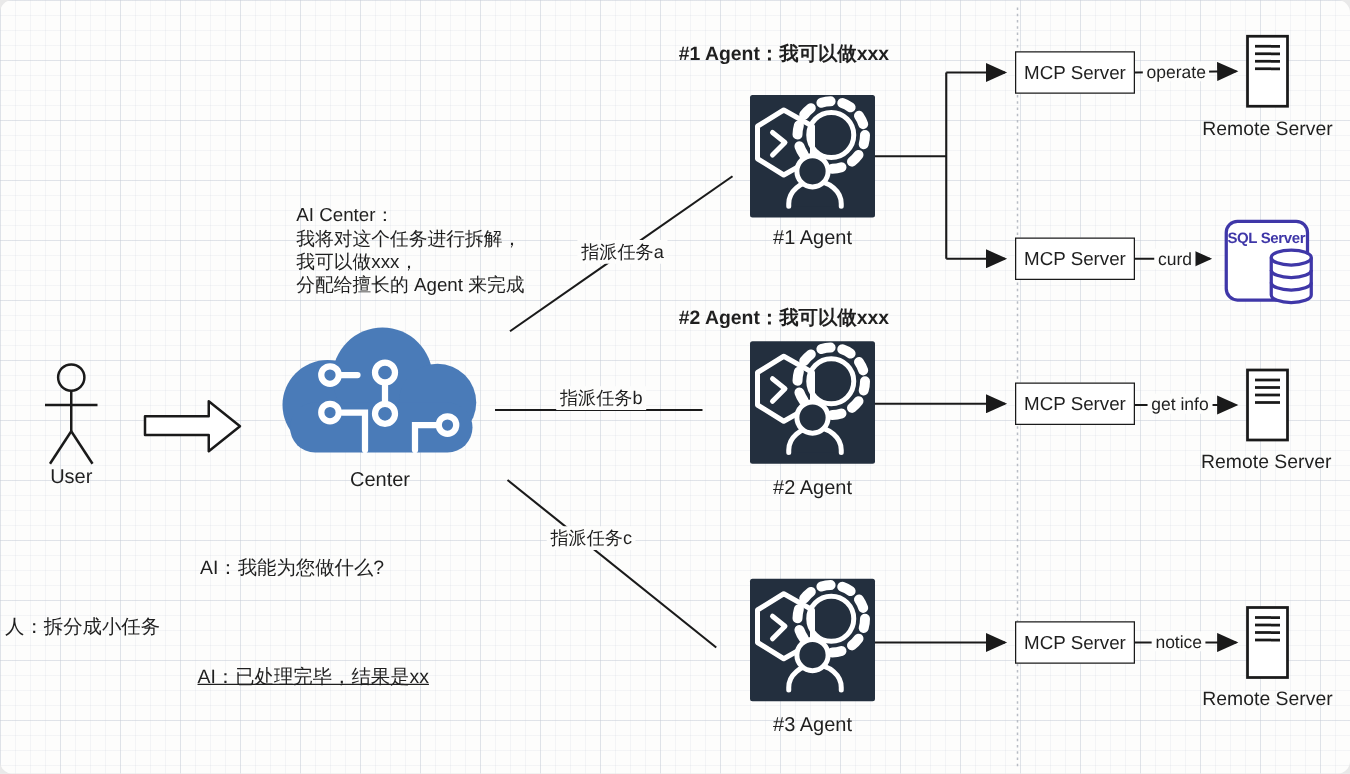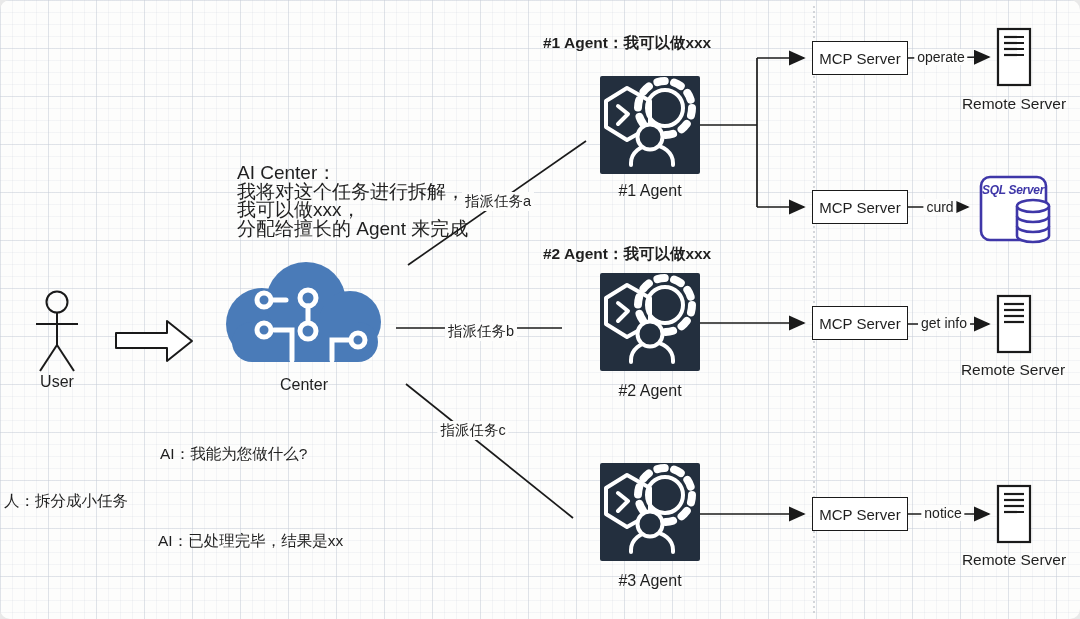--- a/index.html
+++ b/index.html
@@ -12,31 +12,31 @@
       linear-gradient(rgba(200,206,216,.45) 1px, transparent 1px),
       linear-gradient(90deg, rgba(200,206,216,.45) 1px, transparent 1px),
       linear-gradient(rgba(200,206,216,.18) 1px, transparent 1px),
       linear-gradient(90deg, rgba(200,206,216,.18) 1px, transparent 1px);
     background-size:48px 48px,48px 48px,12px 12px,12px 12px;
   }
   .stage svg{position:absolute;left:0;top:0;}
   .abs{position:absolute;}
   .cap{font-size:15.5px;font-weight:700;white-space:nowrap;}
   .plain{font-size:15.5px;white-space:nowrap;}
-  .mono{font-size:19px;line-height:18.6px;white-space:nowrap;}
+  .mono{font-size:15px;line-height:18.6px;white-space:nowrap;}
   .node-label{font-size:16px;white-space:nowrap;transform:translateX(-50%);}
   .ctr{transform:translateX(-50%);}
   .edge-label{font-size:14px;background:#fdfdfc;padding:0 3px;white-space:nowrap;transform:translateX(-50%);}
   .task-label{font-size:14.5px;background:#fdfdfc;padding:0 3px;white-space:nowrap;transform:translateX(-50%);}
   .mcp-box{
     width:96px;height:34px;background:#fff;border:1.6px solid #1a1a1a;
     display:flex;align-items:center;justify-content:center;
     font-size:15px;box-sizing:border-box;white-space:nowrap;
   }
-  .sql-text{font-size:12px;font-weight:700;letter-spacing:-.3px;white-space:nowrap;transform:translateX(-50%);font-style:italic;}
+  .sql-text{font-size:12px;font-weight:700;letter-spacing:-.3px;white-space:nowrap;transform:translateX(-50%);}
 </style>
 </head>
 <body>
 
 <div class="stage">
 
   <svg width="1080" height="619" viewBox="0 0 1080 619">
     <defs>
       <marker id="arr" markerWidth="11" markerHeight="9" refX="9" refY="4.5" orient="auto">
         <path d="M0,0 L10,4.5 L0,9 z" fill="#1a1a1a"></path>
@@ -179,32 +179,32 @@
   <div class="abs cap" style="left:543px;top:244px;">#2 Agent：我可以做xxx</div>
 
   <div class="abs mono" style="left:237px;top:164px;">
     <div>AI Center：</div>
     <div>我将对这个任务进行拆解，</div>
     <div>我可以做xxx，</div>
     <div>分配给擅长的 Agent 来完成</div>
   </div>
 
   <div class="abs task-label" style="left:498px;top:192px;">指派任务a</div>
-  <div class="abs task-label" style="left:481px;top:322px;">指派任务b</div>
+  <div class="abs task-label" style="left:481px;top:309px;">指派任务b</div>
   <div class="abs task-label" style="left:473px;top:421px;">指派任务c</div>
 
   <div class="abs node-label" style="left:57px;top:373px;">User</div>
   <div class="abs node-label" style="left:304px;top:376px;">Center</div>
   <div class="abs node-label" style="left:650px;top:182px;">#1 Agent</div>
   <div class="abs node-label" style="left:650px;top:382px;">#2 Agent</div>
   <div class="abs node-label" style="left:650px;top:572px;">#3 Agent</div>
 
   <div class="abs plain" style="left:160px;top:444px;">AI：我能为您做什么?</div>
   <div class="abs plain" style="left:4px;top:491px;">人：拆分成小任务</div>
-  <div class="abs plain" style="left:158px;top:531px;">AI：已处理完毕，结果是xx</div>
+  <div class="abs plain" style="left:158px;top:531px;text-decoration:underline;">AI：已处理完毕，结果是xx</div>
 
   <div class="abs mcp-box" style="left:812px;top:41px;">MCP Server</div>
   <div class="abs mcp-box" style="left:812px;top:190px;">MCP Server</div>
   <div class="abs mcp-box" style="left:812px;top:306px;">MCP Server</div>
   <div class="abs mcp-box" style="left:812px;top:497px;">MCP Server</div>
 
   <div class="abs edge-label" style="left:941px;top:49px;">operate</div>
   <div class="abs edge-label" style="left:940px;top:199px;">curd</div>
   <div class="abs edge-label" style="left:944px;top:315px;">get info</div>
   <div class="abs edge-label" style="left:943px;top:505px;">notice</div>

